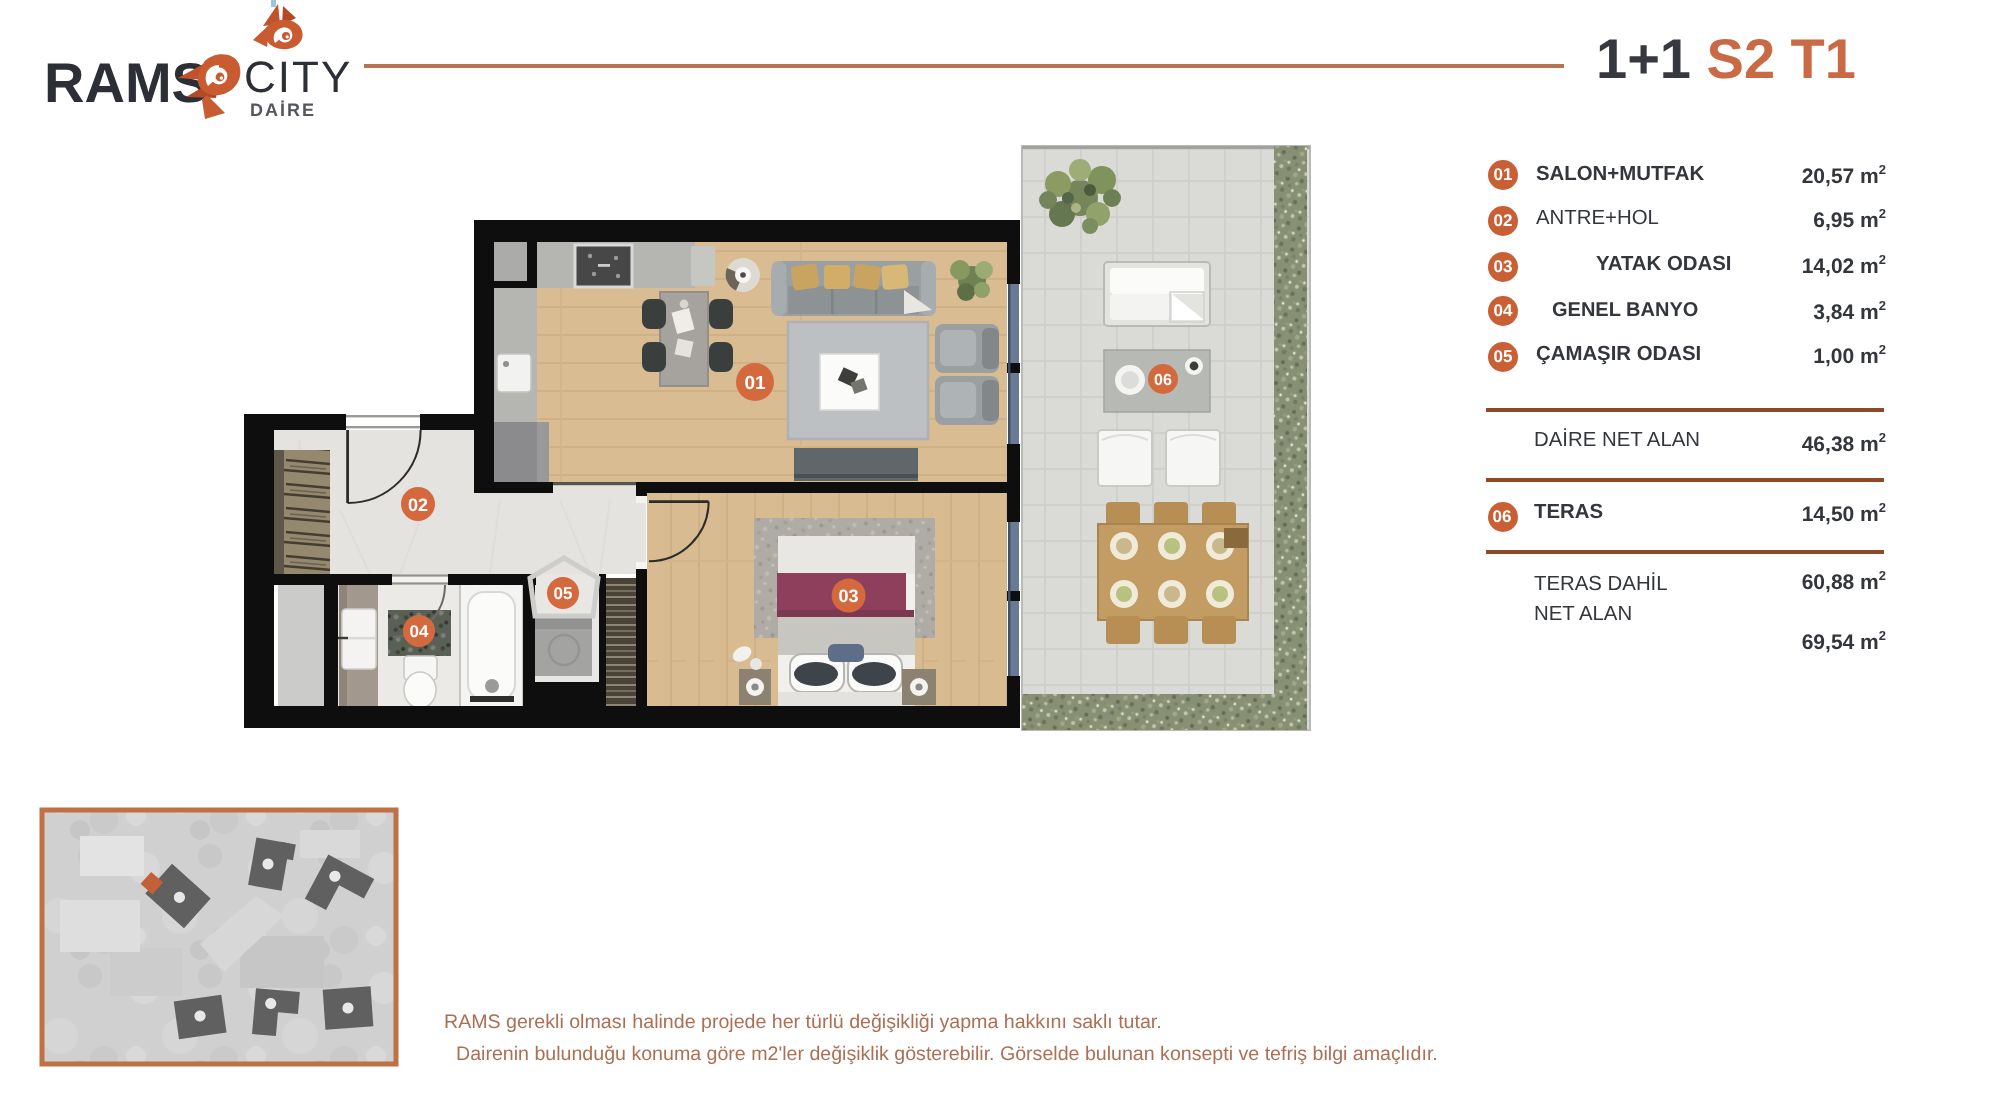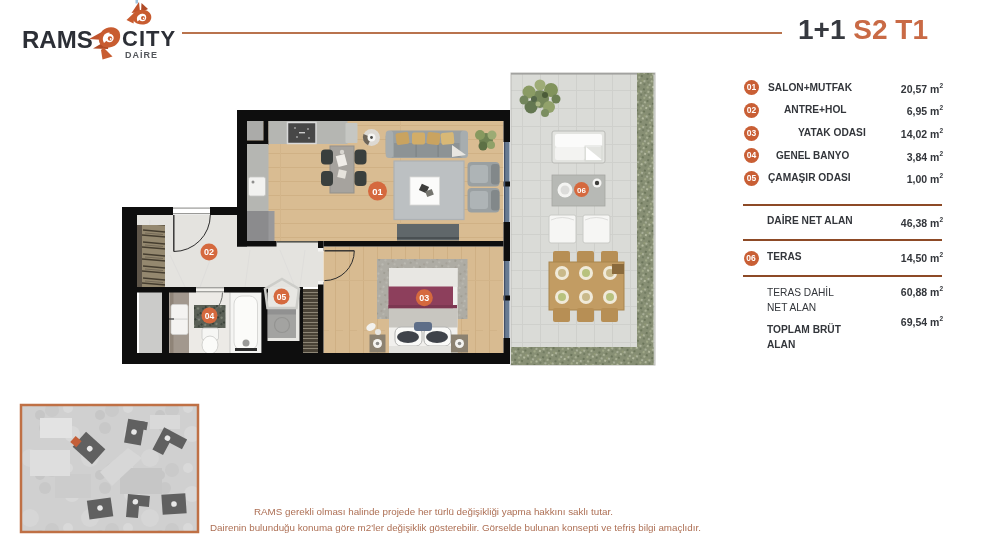--- a/index.html
+++ b/index.html
@@ -4,75 +4,74 @@
 <style>
   html,body{margin:0;padding:0;}
   body{width:1000px;height:547px;background:#fff;position:relative;overflow:hidden;
        font-family:"Liberation Sans", sans-serif;}
   .abs{position:absolute;}
   sup{font-size:62%;vertical-align:super;}
 </style>
 </head>
 <body>
 
-<div class="abs" style="left:22px;top:26px;font-size:24px;font-weight:bold;color:#2c2f36;letter-spacing:0px;">RAMS</div>
-
-<div class="abs" style="left:122px;top:26px;font-size:22px;font-weight:bold;color:#2c2f36;letter-spacing:1px;">CITY</div>
+<div class="abs" style="left:22px;top:26px;font-size:28px;font-weight:bold;color:#2c2f36;letter-spacing:0px;">RAMS</div>
+
+<div class="abs" style="left:122px;top:26px;font-size:22px;font-weight:normal;color:#2c2f36;letter-spacing:1px;">CITY</div>
 
 <div class="abs" style="left:125px;top:49.5px;font-size:9px;font-weight:bold;color:#54575c;letter-spacing:1px;">DAİRE</div>
 
 <div class="abs" style="left:182px;top:32px;width:600px;height:2px;background:#b9734d;"></div>
 
 <div class="abs" style="left:798px;top:14px;font-size:28px;font-weight:bold;color:#36393f;text-align:center;">1+1 <span style="color:#c96a45;">S2 T1</span></div>
 
 <div class="abs" style="left:0;top:0;width:1000px;height:547px;">
 
   <div class="abs" style="left:744px;top:80px;width:15px;height:15px;border-radius:50%;background:#c95f35;color:#fff;font-size:8.5px;font-weight:bold;text-align:center;line-height:15px;">01</div>
   <div class="abs" style="left:768px;top:81.5px;font-size:10.2px;font-weight:bold;color:#33363b;">SALON+MUTFAK</div>
   <div class="abs" style="left:793px;top:81.5px;width:150px;font-size:10.5px;font-weight:bold;color:#33363b;text-align:right;">20,57 m<sup>2</sup></div>
 
   <div class="abs" style="left:744px;top:102.5px;width:15px;height:15px;border-radius:50%;background:#c95f35;color:#fff;font-size:8.5px;font-weight:bold;text-align:center;line-height:15px;">02</div>
-  <div class="abs" style="left:768px;top:104px;font-size:10.2px;font-weight:bold;color:#33363b;margin-left:16px;">ANTRE+HOL</div>
+  <div class="abs" style="left:768px;top:104px;font-size:10.2px;font-weight:normal;color:#33363b;">ANTRE+HOL</div>
   <div class="abs" style="left:793px;top:104px;width:150px;font-size:10.5px;font-weight:bold;color:#33363b;text-align:right;">6,95 m<sup>2</sup></div>
 
   <div class="abs" style="left:744px;top:125.5px;width:15px;height:15px;border-radius:50%;background:#c95f35;color:#fff;font-size:8.5px;font-weight:bold;text-align:center;line-height:15px;">03</div>
   <div class="abs" style="left:768px;top:127px;font-size:10.2px;font-weight:bold;color:#33363b;margin-left:30px;">YATAK ODASI</div>
   <div class="abs" style="left:793px;top:127px;width:150px;font-size:10.5px;font-weight:bold;color:#33363b;text-align:right;">14,02 m<sup>2</sup></div>
 
   <div class="abs" style="left:744px;top:148px;width:15px;height:15px;border-radius:50%;background:#c95f35;color:#fff;font-size:8.5px;font-weight:bold;text-align:center;line-height:15px;">04</div>
   <div class="abs" style="left:776px;top:149.5px;font-size:10px;font-weight:bold;color:#33363b;">GENEL BANYO</div>
   <div class="abs" style="left:793px;top:149.5px;width:150px;font-size:10.5px;font-weight:bold;color:#33363b;text-align:right;">3,84 m<sup>2</sup></div>
 
   <div class="abs" style="left:744px;top:170.5px;width:15px;height:15px;border-radius:50%;background:#c95f35;color:#fff;font-size:8.5px;font-weight:bold;text-align:center;line-height:15px;">05</div>
   <div class="abs" style="left:768px;top:172px;font-size:10.2px;font-weight:bold;color:#33363b;">ÇAMAŞIR ODASI</div>
   <div class="abs" style="left:793px;top:172px;width:150px;font-size:10.5px;font-weight:bold;color:#33363b;text-align:right;">1,00 m<sup>2</sup></div>
 
   <div class="abs" style="left:743px;top:203.5px;width:199px;height:2px;background:#8d4a26;"></div>
 
-  <div class="abs" style="left:767px;top:215.3px;font-size:10.2px;font-weight:bold;color:#33363b;">DAİRE NET ALAN</div>
+  <div class="abs" style="left:767px;top:215.3px;font-size:10.2px;font-weight:normal;color:#33363b;">DAİRE NET ALAN</div>
   <div class="abs" style="left:793px;top:215.5px;width:150px;font-size:10.5px;font-weight:bold;color:#33363b;text-align:right;">46,38 m<sup>2</sup></div>
 
   <div class="abs" style="left:743px;top:239px;width:199px;height:2px;background:#8d4a26;"></div>
 
   <div class="abs" style="left:743.5px;top:251px;width:15px;height:15px;border-radius:50%;background:#c95f35;color:#fff;font-size:8.5px;font-weight:bold;text-align:center;line-height:15px;">06</div>
   <div class="abs" style="left:767px;top:251px;font-size:10.2px;font-weight:bold;color:#33363b;">TERAS</div>
   <div class="abs" style="left:793px;top:251px;width:150px;font-size:10.5px;font-weight:bold;color:#33363b;text-align:right;">14,50 m<sup>2</sup></div>
 
   <div class="abs" style="left:743px;top:274.5px;width:199px;height:2px;background:#8d4a26;"></div>
 
   <div class="abs" style="left:767px;top:284.7px;font-size:10.2px;font-weight:normal;color:#33363b;line-height:15px;">TERAS DAHİL<br>NET ALAN</div>
   <div class="abs" style="left:793px;top:284.7px;width:150px;font-size:10.5px;font-weight:bold;color:#33363b;text-align:right;">60,88 m<sup>2</sup></div>
 
-  <div class="abs" style="left:767px;top:322.4px;font-size:10.2px;font-weight:bold;color:#33363b;line-height:15px;">TOPLAM BRÜT<br>ALAN</div>
   <div class="abs" style="left:793px;top:314.8px;width:150px;font-size:10.5px;font-weight:bold;color:#33363b;text-align:right;">69,54 m<sup>2</sup></div>
 </div>
 
-<div class="abs" style="left:222px;top:506px;font-size:9.8px;color:#ad6f54;margin-left:32px;">RAMS gerekli olması halinde projede her türlü değişikliği yapma hakkını saklı tutar.</div>
-
-<div class="abs" style="left:210px;top:521.5px;font-size:9.8px;color:#ad6f54;">Dairenin bulunduğu konuma göre m2'ler değişiklik gösterebilir. Görselde bulunan konsepti ve tefriş bilgi amaçlıdır.</div>
+<div class="abs" style="left:222px;top:506px;font-size:9.8px;color:#ad6f54;">RAMS gerekli olması halinde projede her türlü değişikliği yapma hakkını saklı tutar.</div>
+
+<div class="abs" style="left:228px;top:521.5px;font-size:9.8px;color:#ad6f54;">Dairenin bulunduğu konuma göre m2'ler değişiklik gösterebilir. Görselde bulunan konsepti ve tefriş bilgi amaçlıdır.</div>
 
 <svg class="abs" style="left:0;top:0;" width="1000" height="547" viewBox="0 0 1000 547">
 <defs>
   <pattern id="wood" width="14" height="120" patternUnits="userSpaceOnUse">
     <rect width="14" height="120" fill="#d8bb91"></rect>
     <rect x="13" width="1" height="120" fill="#cfb084"></rect>
     <rect y="40" width="14" height="1" fill="#d2b489"></rect>
     <rect y="90" width="7" height="1" fill="#d2b489"></rect>
   </pattern>
   <pattern id="wood2" width="120" height="14" patternUnits="userSpaceOnUse">

